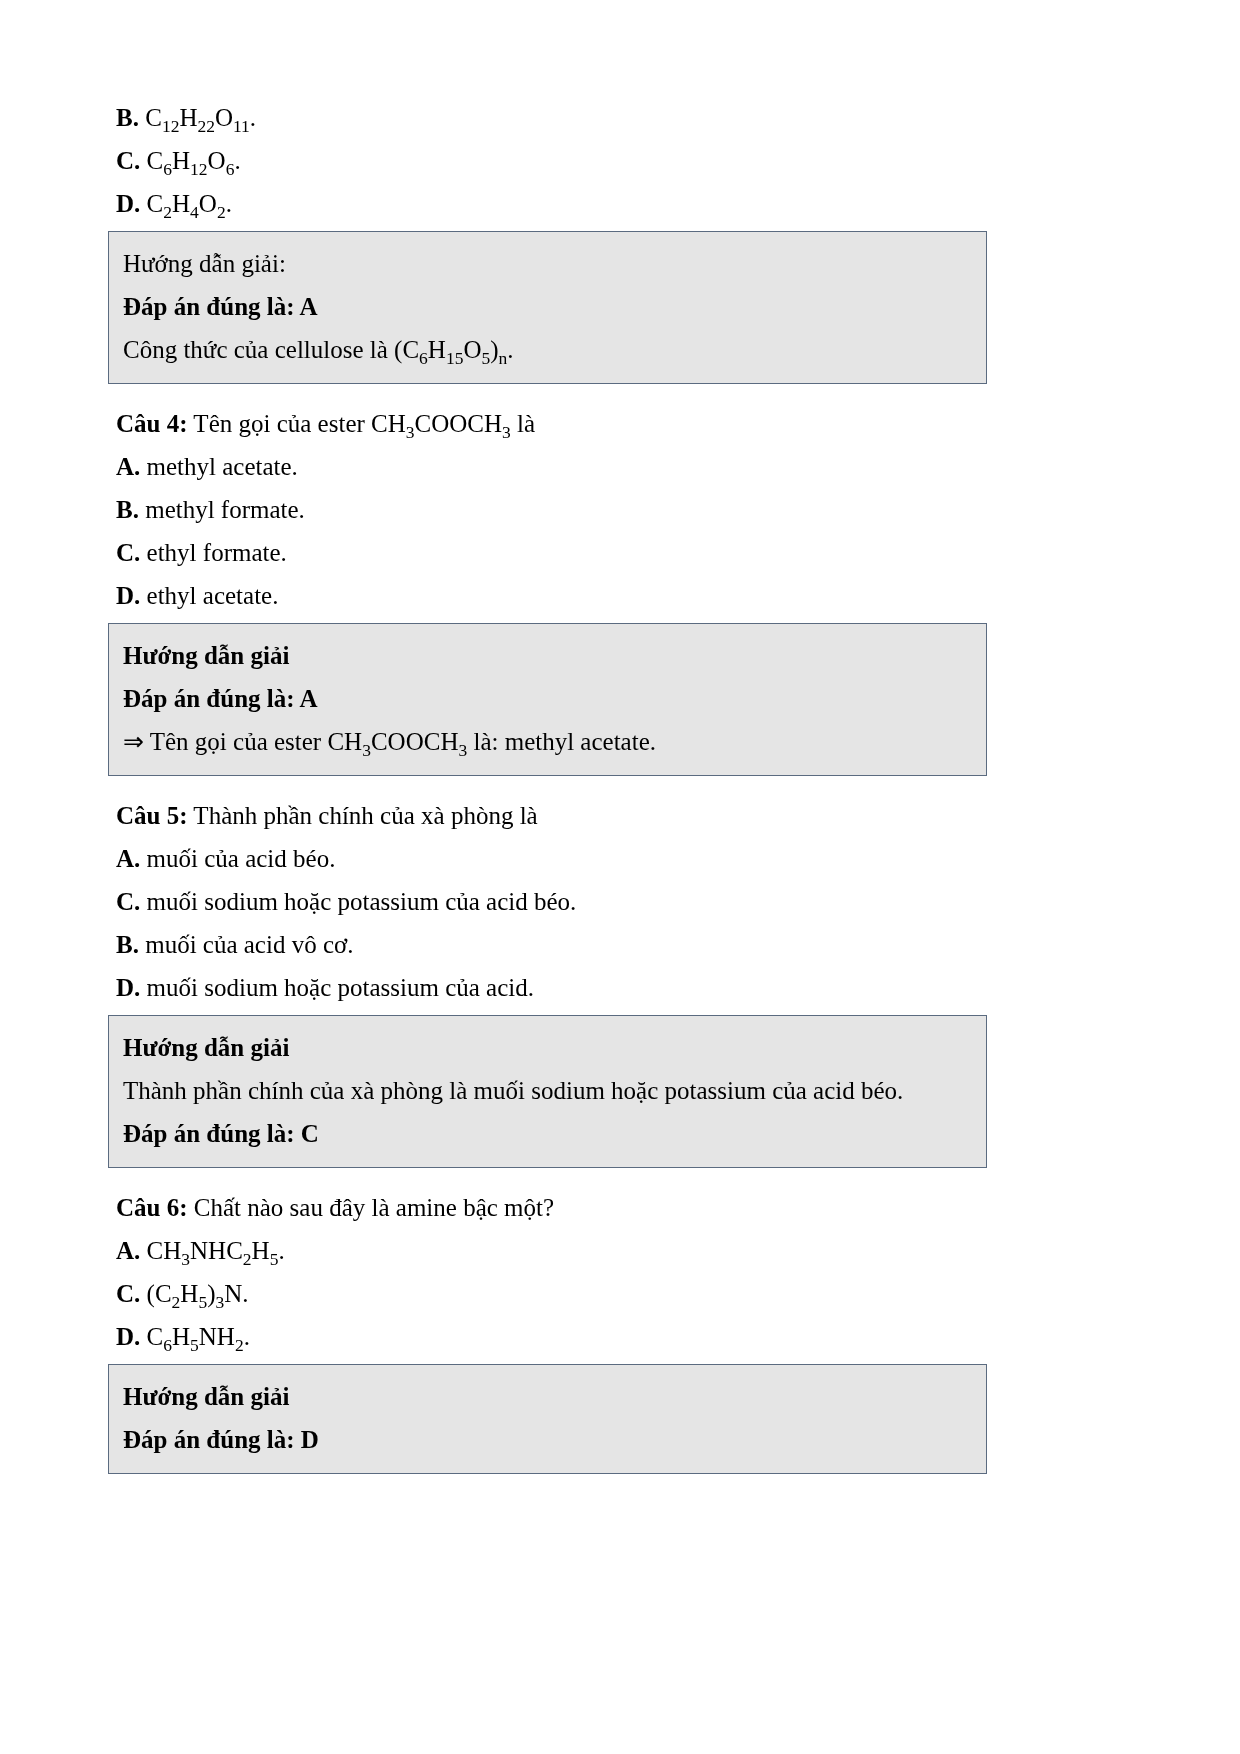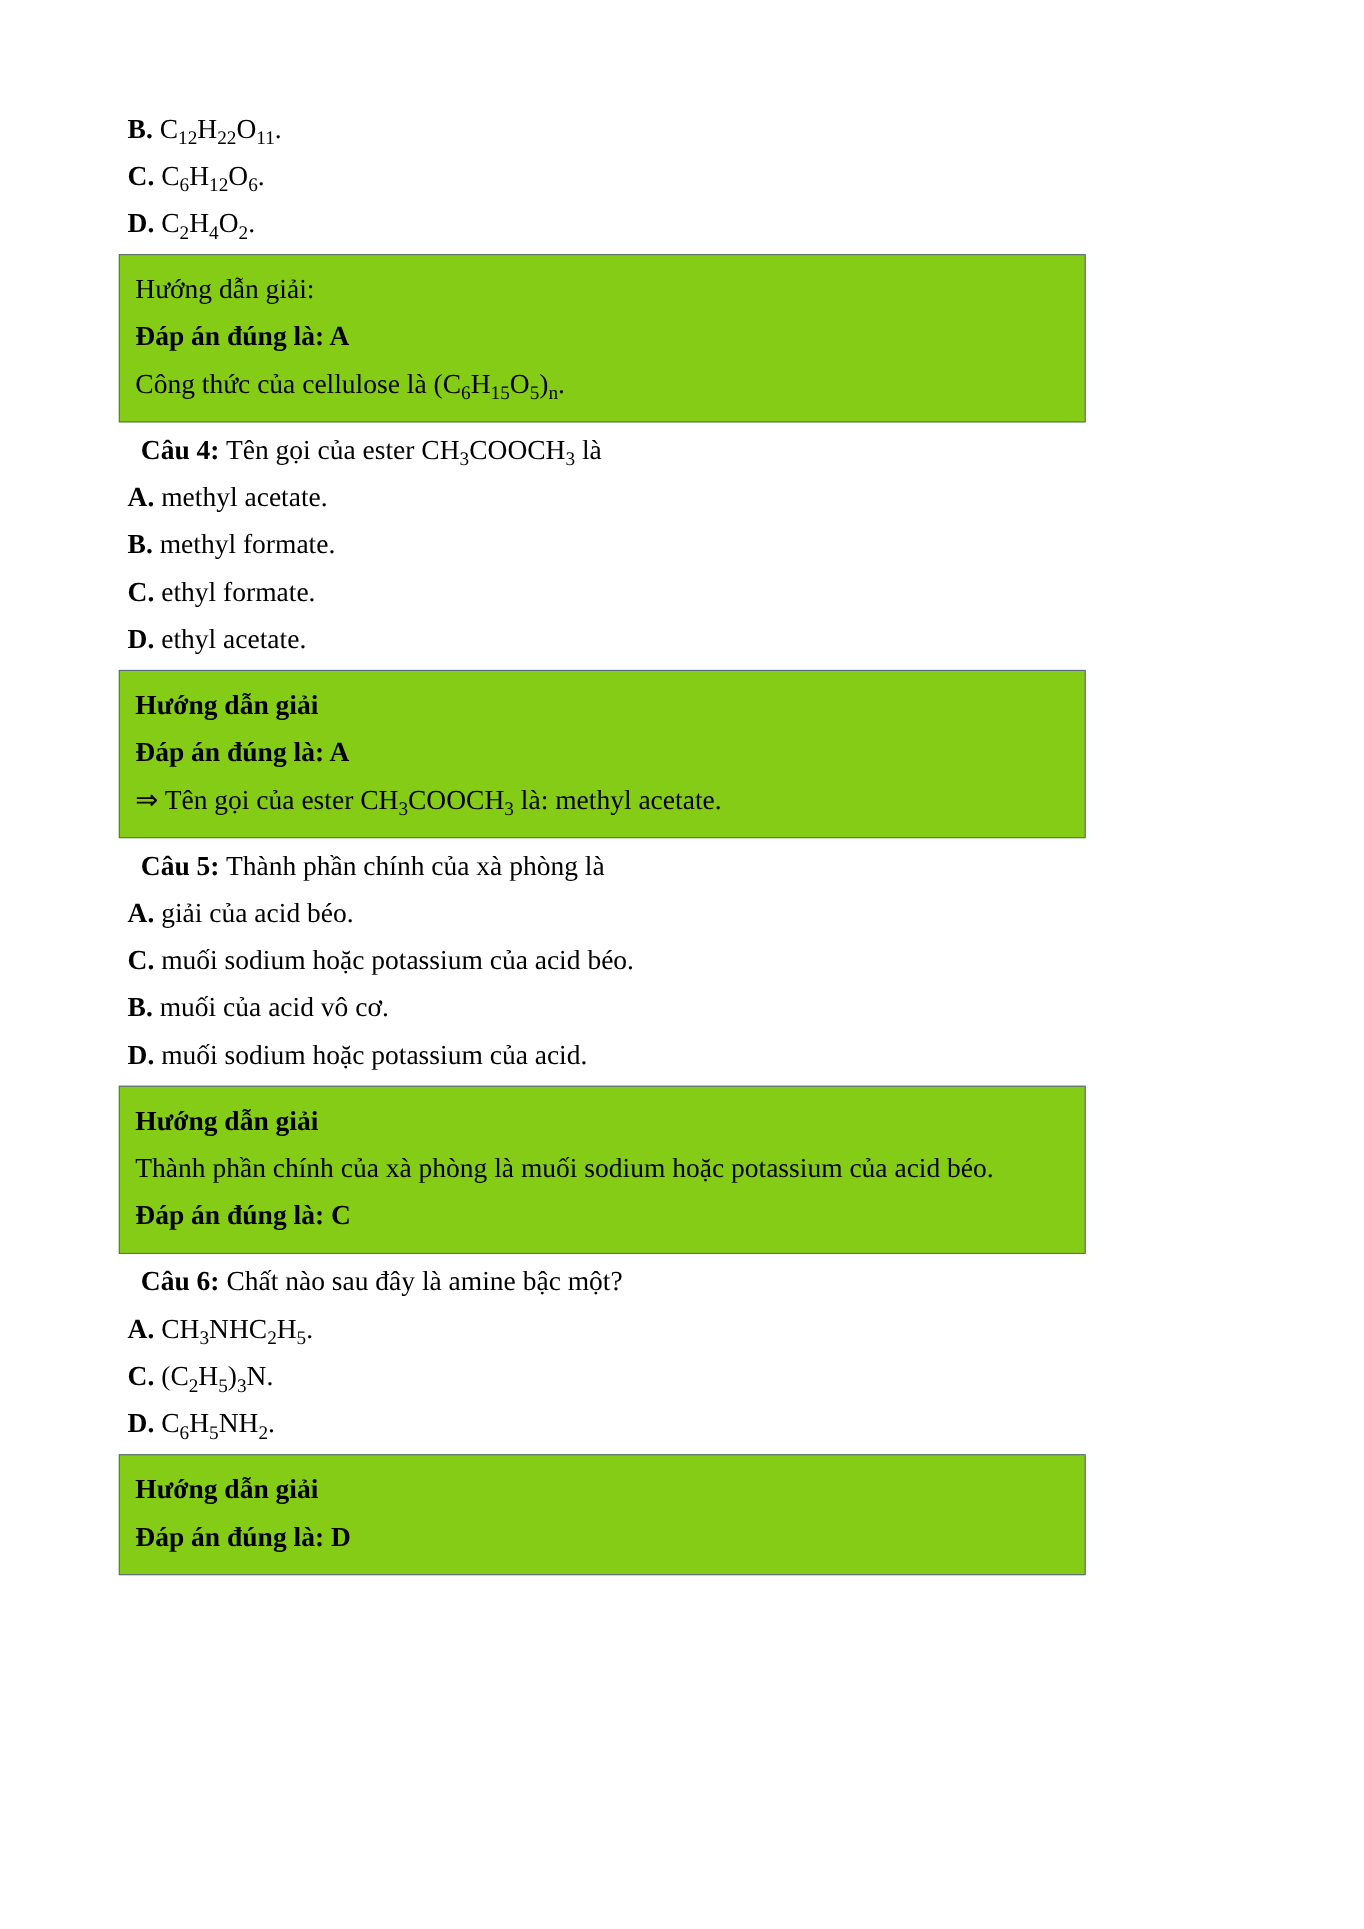--- a/index.html
+++ b/index.html
@@ -32,32 +32,31 @@
   }
   b, .b {
     font-weight: bold;
   }
   sub {
     font-size: 0.70em;
     vertical-align: sub;
     line-height: 0;
   }
   .solution {
-    background: #84cc16;
+    background: #e5e5e5;
     border: 1px solid #5b6b80;
     box-sizing: border-box;
     padding: 10px 0 12px 14px;
-    margin: 6px 0 4px 0;
+    margin: 6px 0 18px 0;
   }
   .solution .line {
     padding: 9px 0 9px 0;
   }
   .qline {
     padding-left: 8px;
-    margin-left: 12px;
   }
 </style>
 </head>
 <body>
 
 <div class="page">
 
   <p class="line opt">
     <b>B.</b>
     <span>C<sub>12</sub>H<sub>22</sub>O<sub>11</sub>.</span>
@@ -103,21 +102,21 @@
     <p class="line b">Đáp án đúng là: A</p>
     <p class="line">⇒ Tên gọi của ester CH<sub>3</sub>COOCH<sub>3</sub> là: methyl acetate.</p>
   </div>
 
   <p class="line qline">
     <b>Câu 5:</b>
     <span>Thành phần chính của xà phòng là</span>
   </p>
   <p class="line opt">
     <b>A.</b>
-    <span>giải của acid béo.</span>
+    <span>muối của acid béo.</span>
   </p>
   <p class="line opt">
     <b>C.</b>
     <span>muối sodium hoặc potassium của acid béo.</span>
   </p>
   <p class="line opt">
     <b>B.</b>
     <span>muối của acid vô cơ.</span>
   </p>
   <p class="line opt">

